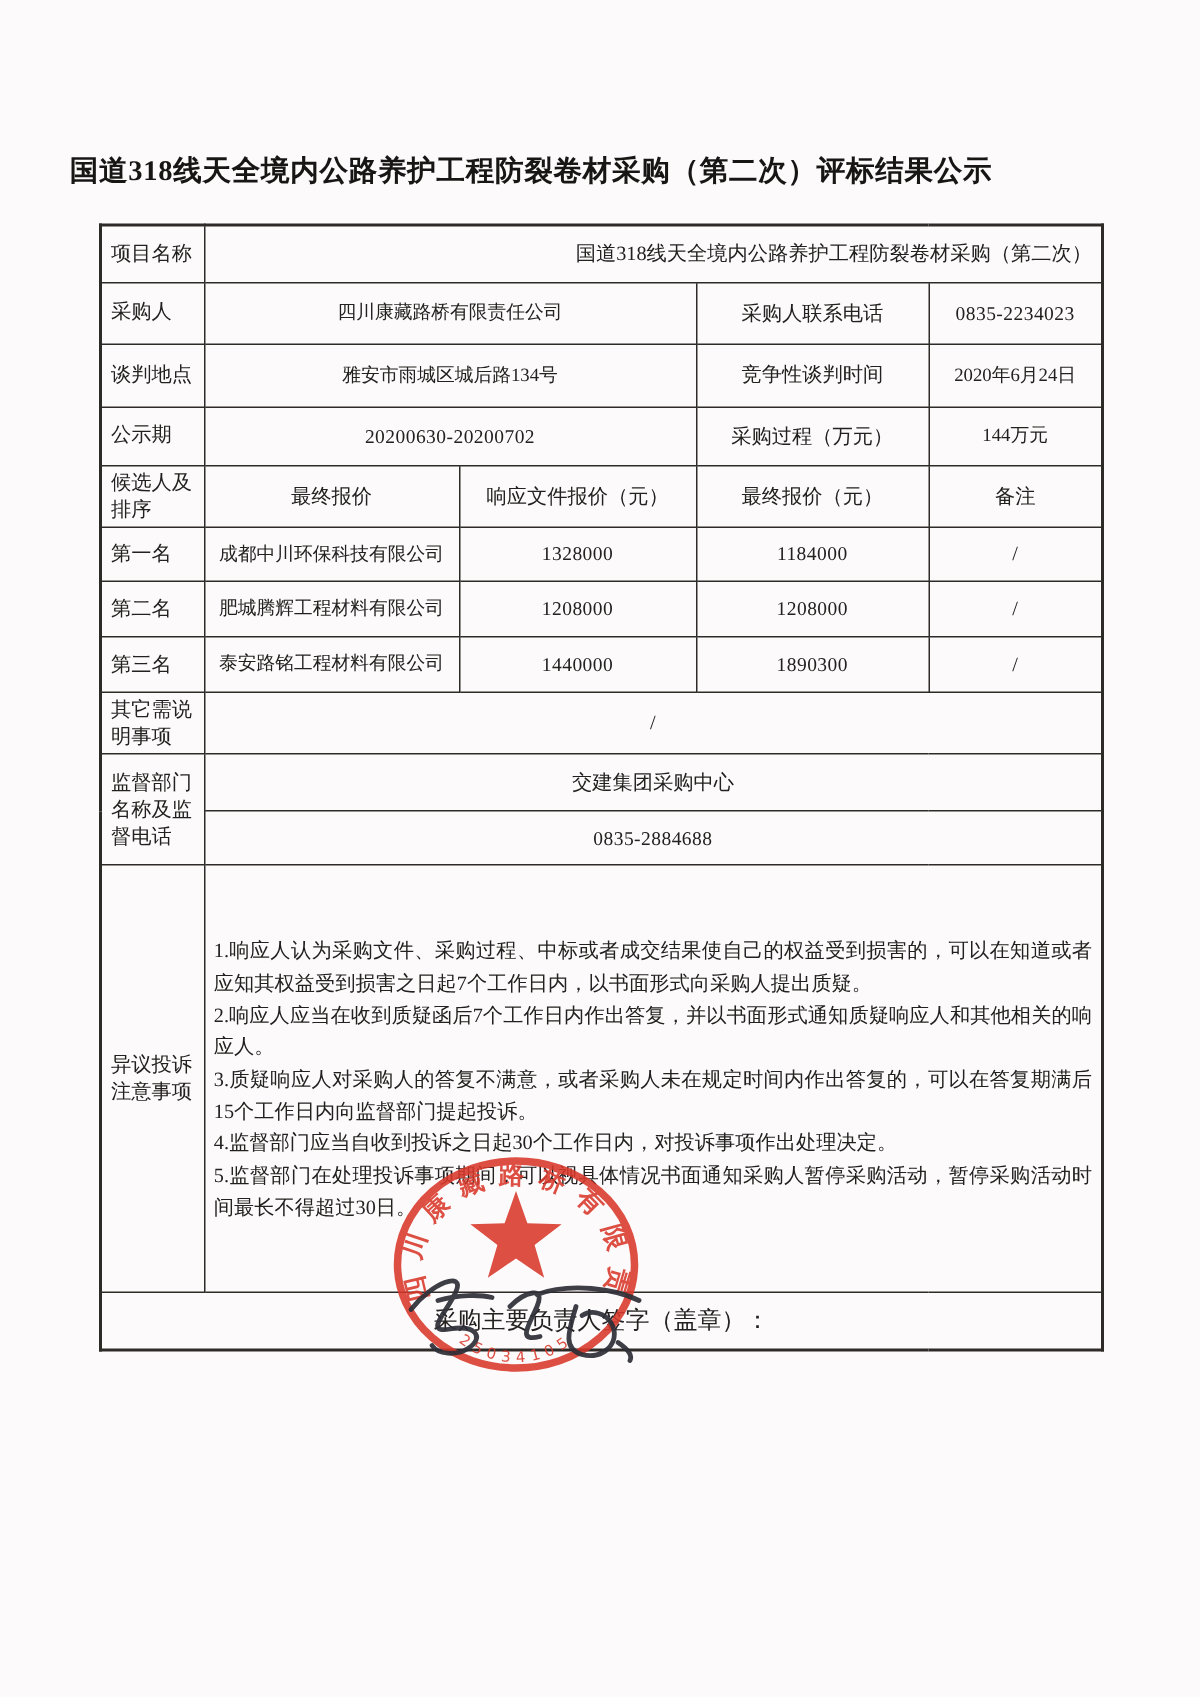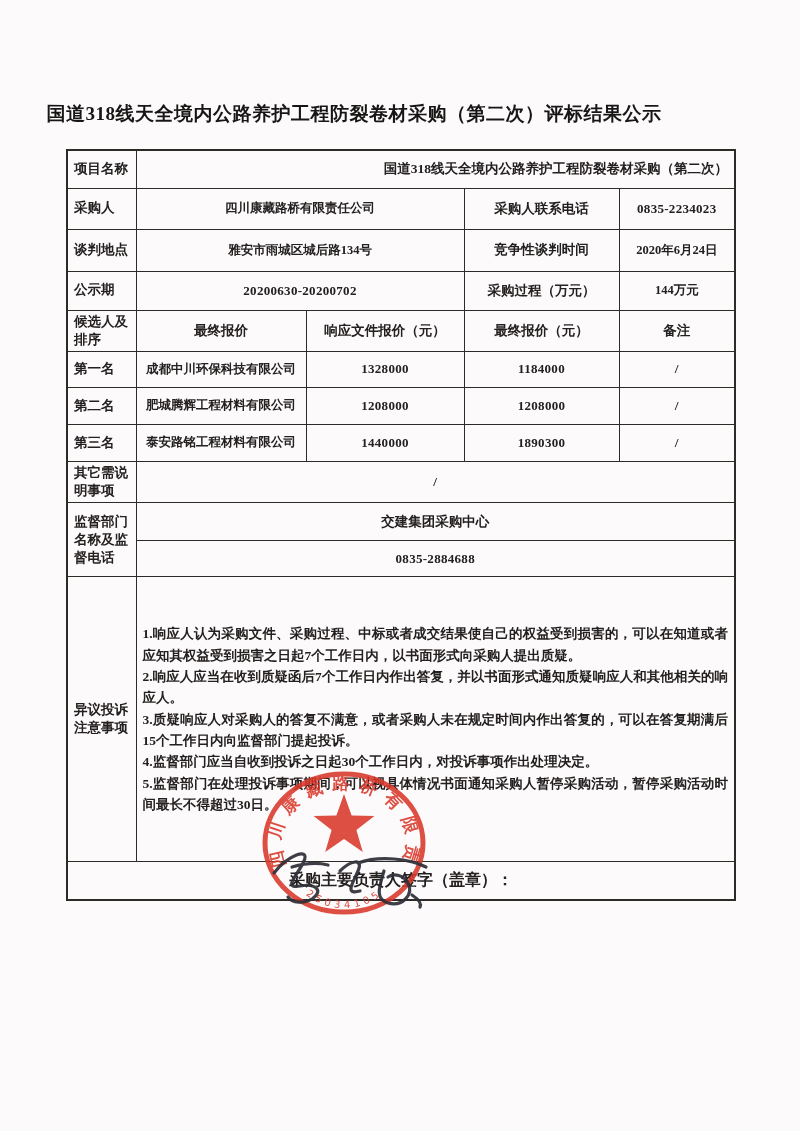--- a/index.html
+++ b/index.html
@@ -20,21 +20,21 @@
   }
 
   table.main {
     position:absolute; left:66px; top:149px; width:668px;
     border-collapse:collapse; table-layout:fixed;
     font-size:13.5px; color:#242020;
   }
   table.main th, table.main td {
     border:1.5px solid #2e2a28;
     padding:2px 6px;
-    font-weight:bold;
+    font-weight:normal;
     vertical-align:middle;
     overflow:hidden;
   }
   table.main { border:2px solid #2e2a28; }
   th.lbl { text-align:left; line-height:1.35; }
   td.ctr { text-align:center; }
   td.lft { text-align:right; }
   .num { font-size:13px; letter-spacing:0.3px; }
   .company { font-size:12.5px; }
   .small-val { font-size:12.5px; }

